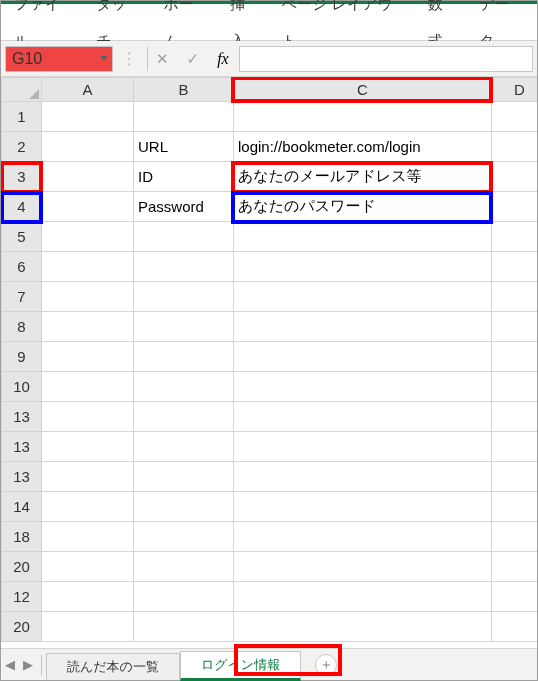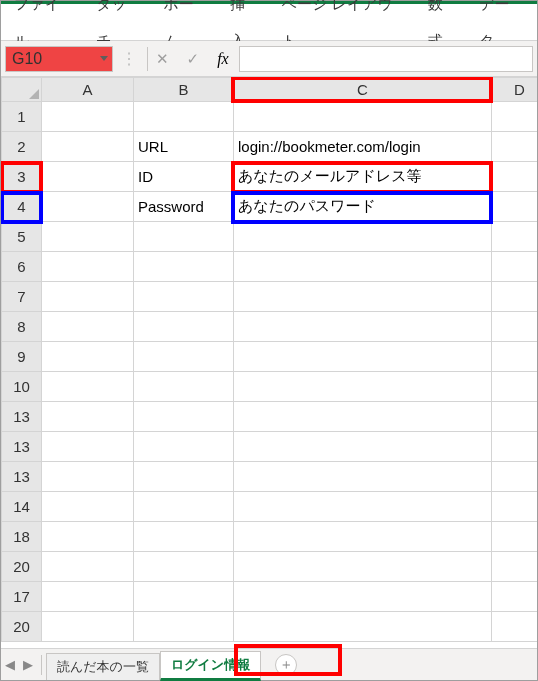--- a/index.html
+++ b/index.html
@@ -37,22 +37,22 @@
 
   
   .hl { position:absolute; pointer-events:none; }
   .hl-red { border:4px solid #ff0000; }
   .hl-blue { border:4px solid #0000ff; }
 
   
   .tabstrip { height:32px; background:#f3f2f1; border-top:1px solid #d4d4d4; display:flex; align-items:center; font-size:13px; color:#333;}
   .navbtn { width:18px; text-align:center; color:#888; cursor:default;}
   .tsep { width:1px; height:20px; background:#c8c6c4; margin:0 4px;}
-  .stab { padding:0 10px; line-height:26px; border:1px solid #c8c6c4; border-bottom:none; background:#efefef; margin-top:4px; cursor:default;}
-  .stab.active { background:#ffffff; color:#107c41; font-weight:bold; border-bottom:3px solid #107c41; padding-bottom:0; margin-top:2px;}
+  .stab { padding:0 20px; line-height:26px; border:1px solid #c8c6c4; border-bottom:none; background:#efefef; margin-top:4px; cursor:default;}
+  .stab.active { background:#ffffff; color:#107c41; font-weight:normal; border-bottom:3px solid #107c41; padding-bottom:0; margin-top:2px;}
   .addbtn { width:22px;height:22px;border:1px solid #c8c6c4;border-radius:50%;margin-left:14px;display:flex;align-items:center;justify-content:center;color:#888;font-size:14px;background:#fff;}
 
 </style>
 </head>
 <body>
 
 <div class="app">
 
   <div class="ribbon">
     <div class="tab">ファイル</div>
@@ -204,21 +204,21 @@
             <td class="cell"></td>
           </tr>
         <tr>
             <th class="rowhdr">20</th>
             <td class="cell"></td>
             <td class="cell"></td>
             <td class="cell"></td>
             <td class="cell"></td>
           </tr>
         <tr>
-            <th class="rowhdr">17</th>
+            <th class="rowhdr">12</th>
             <td class="cell"></td>
             <td class="cell"></td>
             <td class="cell"></td>
             <td class="cell"></td>
           </tr>
         <tr>
             <th class="rowhdr">20</th>
             <td class="cell"></td>
             <td class="cell"></td>
             <td class="cell"></td>

